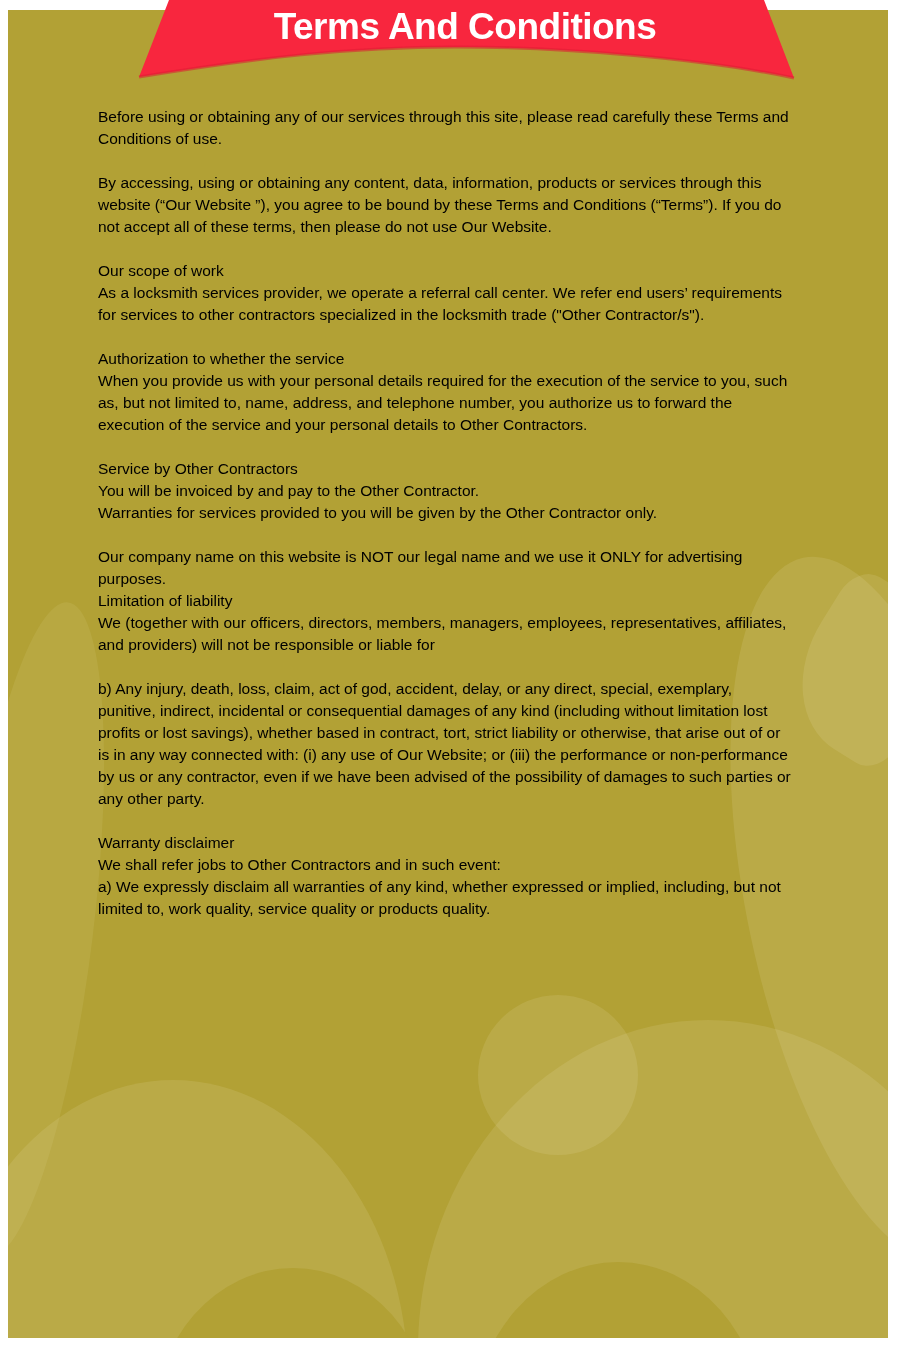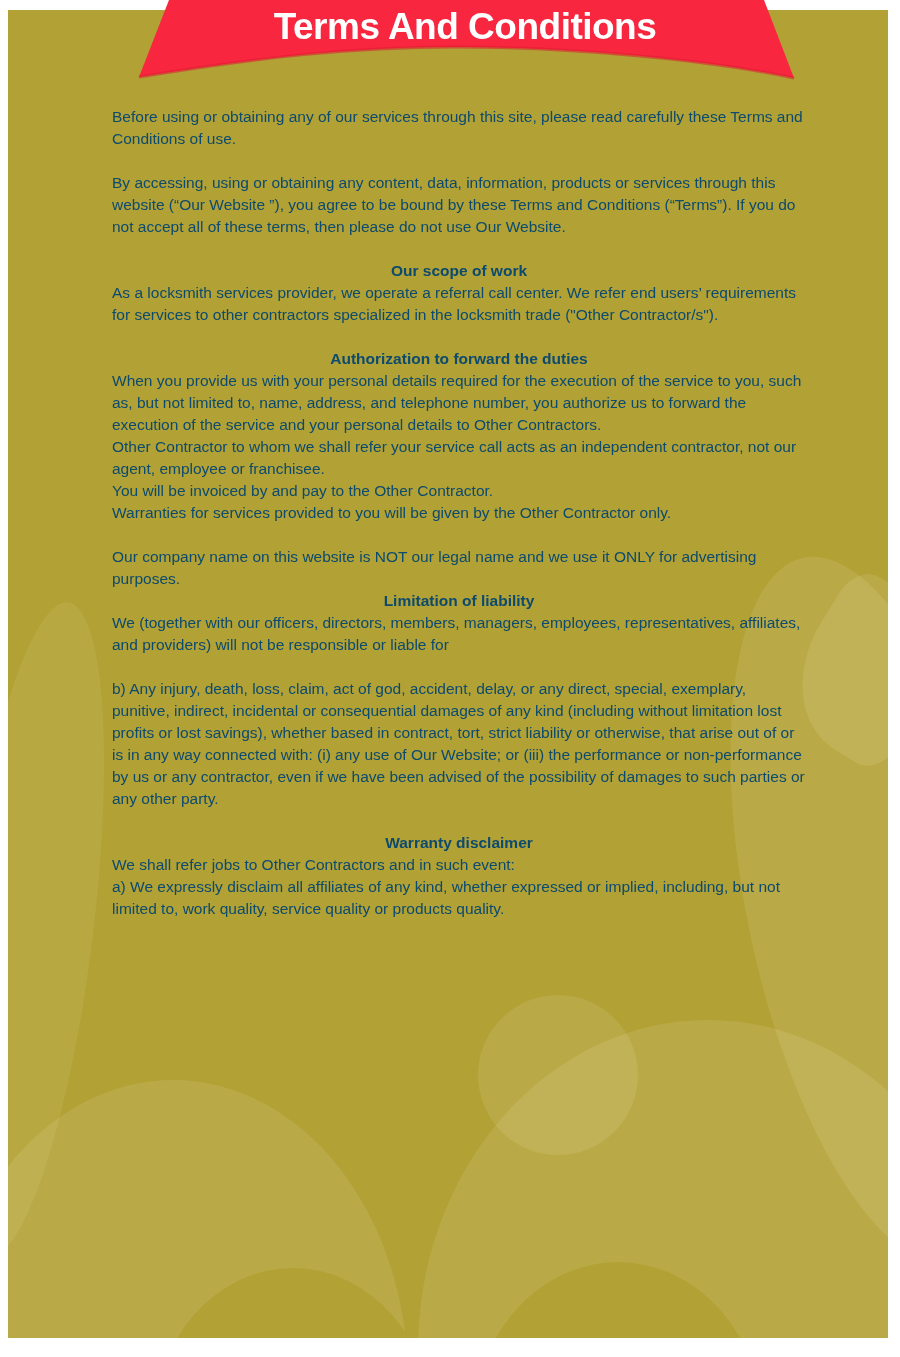--- a/index.html
+++ b/index.html
@@ -17,24 +17,24 @@
   .d1{left:-70px;top:1070px;width:470px;height:600px;}
   .d2{left:410px;top:1010px;width:580px;height:660px;}
   .d3{left:740px;top:540px;width:260px;height:720px;transform:rotate(-12deg);}
   .d4{left:470px;top:985px;width:160px;height:160px;}
   .d5{left:-45px;top:590px;width:130px;height:660px;transform:rotate(7deg);background:rgba(255,250,215,0.08);}
   .d6{left:795px;top:575px;width:130px;height:170px;transform:rotate(32deg);border-radius:20% 60% 20% 60%;}
   .e1{left:145px;top:1258px;width:280px;height:320px;}
   .e2{left:465px;top:1252px;width:290px;height:330px;}
 
   
-  .content{position:absolute;left:104px;top:96px;width:694px;color:#0c4a6e;
+  .content{position:absolute;left:90px;top:96px;width:694px;color:#000000;
            font-size:15.5px;line-height:22px;}
   .content p,.content h2{margin:0;padding:0;font-size:15.5px;line-height:22px;font-weight:normal;}
-  .content h2{font-weight:bold;text-align:center;}
+  .content h2{font-weight:normal;}
   .mt{margin-top:22px !important;}
 
   
   .ribbon{position:absolute;left:0;top:0;width:900px;height:100px;pointer-events:none;}
   .ribbon svg{position:absolute;left:0;top:0;}
   .ribbon-title{position:absolute;left:0;top:6px;width:930px;text-align:center;
                 color:#ffffff;font-size:37px;font-weight:bold;letter-spacing:-0.5px;}
 </style>
 </head>
 <body>
@@ -51,36 +51,36 @@
     <div class="decor base e1"></div>
     <div class="decor base e2"></div>
 
     <div class="content">
       <p>Before using or obtaining any of our services through this site, please read carefully these Terms and Conditions of use.</p>
       <p class="mt">By accessing, using or obtaining any content, data, information, products or services through this website (“Our Website ”), you agree to be bound by these Terms and Conditions (“Terms”). If you do not accept all of these terms, then please do not use Our Website.</p>
 
       <h2 class="mt">Our scope of work</h2>
       <p>As a locksmith services provider, we operate a referral call center. We refer end users’ requirements for services to other contractors specialized in the locksmith trade ("Other Contractor/s").</p>
 
-      <h2 class="mt">Authorization to forward the duties</h2>
+      <h2 class="mt">Authorization to whether the service</h2>
       <p>When you provide us with your personal details required for the execution of the service to you, such as, but not limited to, name, address, and telephone number, you authorize us to forward the execution of the service and your personal details to Other Contractors.</p>
 
-      <p>Other Contractor to whom we shall refer your service call acts as an independent contractor, not our agent, employee or franchisee.</p>
+      <h2 class="mt">Service by Other Contractors</h2>
       <p>You will be invoiced by and pay to the Other Contractor.</p>
       <p>Warranties for services provided to you will be given by the Other Contractor only.</p>
 
       <p class="mt">Our company name on this website is NOT our legal name and we use it ONLY for advertising purposes.</p>
       <h2>Limitation of liability</h2>
       <p>We (together with our officers, directors, members, managers, employees, representatives, affiliates, and providers) will not be responsible or liable for</p>
 
       <p class="mt">b) Any injury, death, loss, claim, act of god, accident, delay, or any direct, special, exemplary, punitive, indirect, incidental or consequential damages of any kind (including without limitation lost profits or lost savings), whether based in contract, tort, strict liability or otherwise, that arise out of or is in any way connected with: (i) any use of Our Website; or (iii) the performance or non-performance by us or any contractor, even if we have been advised of the possibility of damages to such parties or any other party.</p>
 
       <h2 class="mt">Warranty disclaimer</h2>
       <p>We shall refer jobs to Other Contractors and in such event:</p>
-      <p>a) We expressly disclaim all affiliates of any kind, whether expressed or implied, including, but not limited to, work quality, service quality or products quality.</p>
+      <p>a) We expressly disclaim all warranties of any kind, whether expressed or implied, including, but not limited to, work quality, service quality or products quality.</p>
 
     </div>
   </div>
 
   <div class="ribbon">
     <svg width="900" height="100" viewBox="0 0 900 100">
       <path d="M169,0 L764,0 L794,78 C700,58 560,47 455,47 C350,47 255,58 139,77 Z" fill="#f8263e"></path>
       <path d="M794,78 C700,58 560,47 455,47 C350,47 255,58 139,77" fill="none" stroke="#de1b33" stroke-width="3" opacity="0.55"></path>
     </svg>
     <div class="ribbon-title">Terms And Conditions</div>

